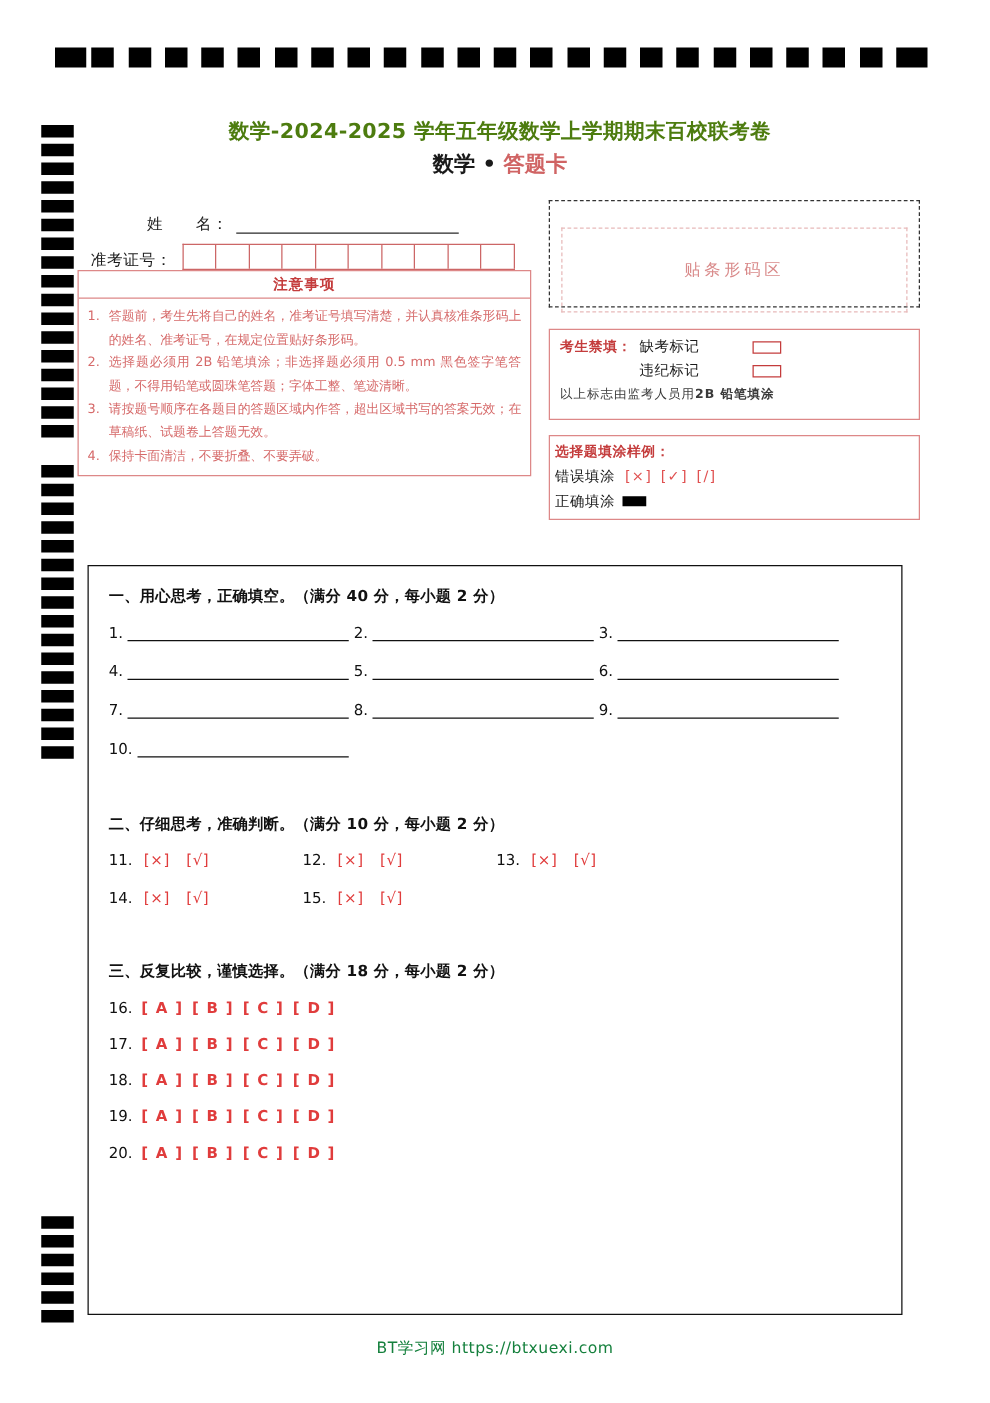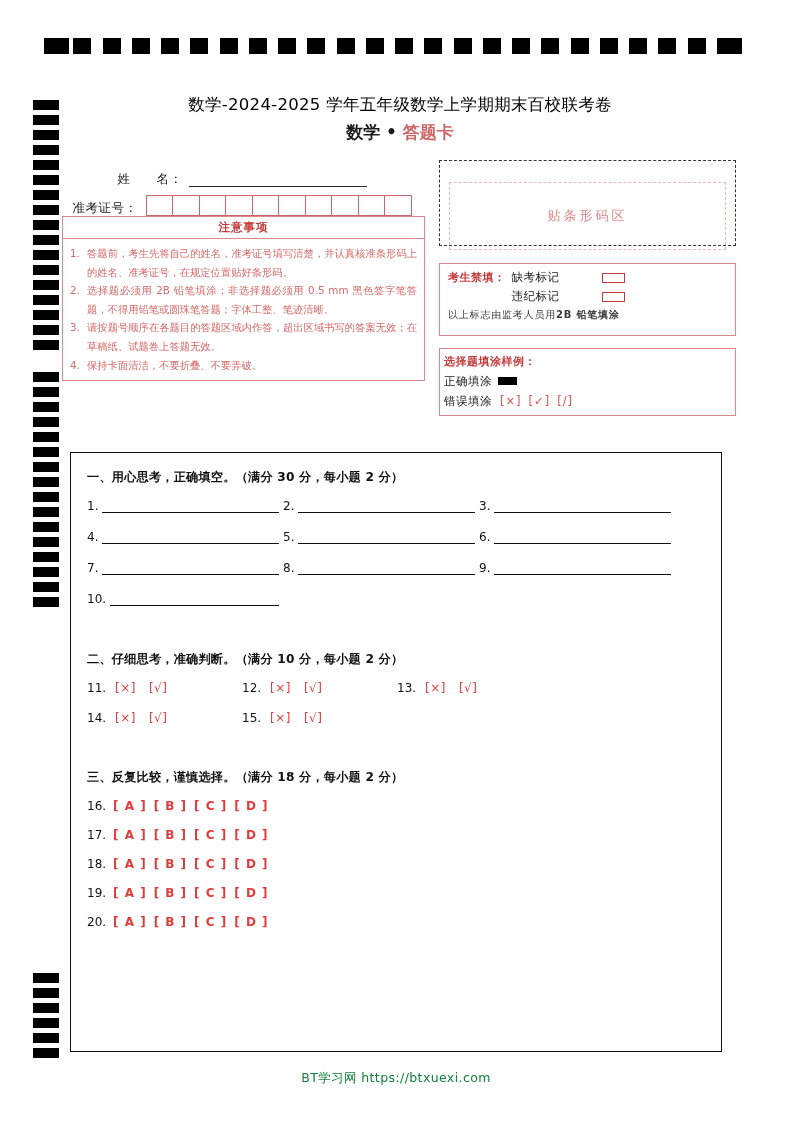--- a/index.html
+++ b/index.html
@@ -48,22 +48,22 @@
   .title-wrap {
     position: absolute;
     left: 60px;
     top: 94px;
     width: 680px;
     text-align: center;
   }
   .title-main {
     font-family: "DejaVu Sans", sans-serif;
     font-size: 16.5px;
-    font-weight: normal;
-    color: #000000;
+    font-weight: bold;
+    color: #4d7c0f;
     letter-spacing: 0.3px;
     line-height: 22px;
     white-space: nowrap;
   }
   .title-sub {
     margin-top: 4px;
     font-family: "DejaVu Sans", sans-serif;
     font-size: 17px;
     font-weight: bold;
     line-height: 24px;
@@ -532,31 +532,31 @@
     </div>
   </div>
   <div class="forbid-foot">
     <span>以上标志由监考人员用</span><span class="b">2B 铅笔填涂</span>
   </div>
 </div>
 
 <div class="sample">
   <div class="sample-title">选择题填涂样例：</div>
   <div class="sample-row">
+    <span>错误填涂</span>
+    <span class="wrong-marks" id="wrong-marks"><span>[×]</span><span>[✓]</span><span>[/]</span></span>
+  </div>
+  <div class="sample-row">
     <span>正确填涂</span>
     <span class="fill-correct"></span>
   </div>
-  <div class="sample-row">
-    <span>错误填涂</span>
-    <span class="wrong-marks" id="wrong-marks"><span>[×]</span><span>[✓]</span><span>[/]</span></span>
-  </div>
 </div>
 
 <div class="main-box" id="main-box">
-    <div class="sec-title">一、用心思考，正确填空。（满分 30 分，每小题 2 分）</div>
+    <div class="sec-title">一、用心思考，正确填空。（满分 40 分，每小题 2 分）</div>
     <div class="fill-row">
       <div class="fill-cell">
         <span class="fill-no">1.</span>
         <span class="fill-line"></span>
       </div>
       <div class="fill-cell">
         <span class="fill-no">2.</span>
         <span class="fill-line"></span>
       </div>
       <div class="fill-cell">

